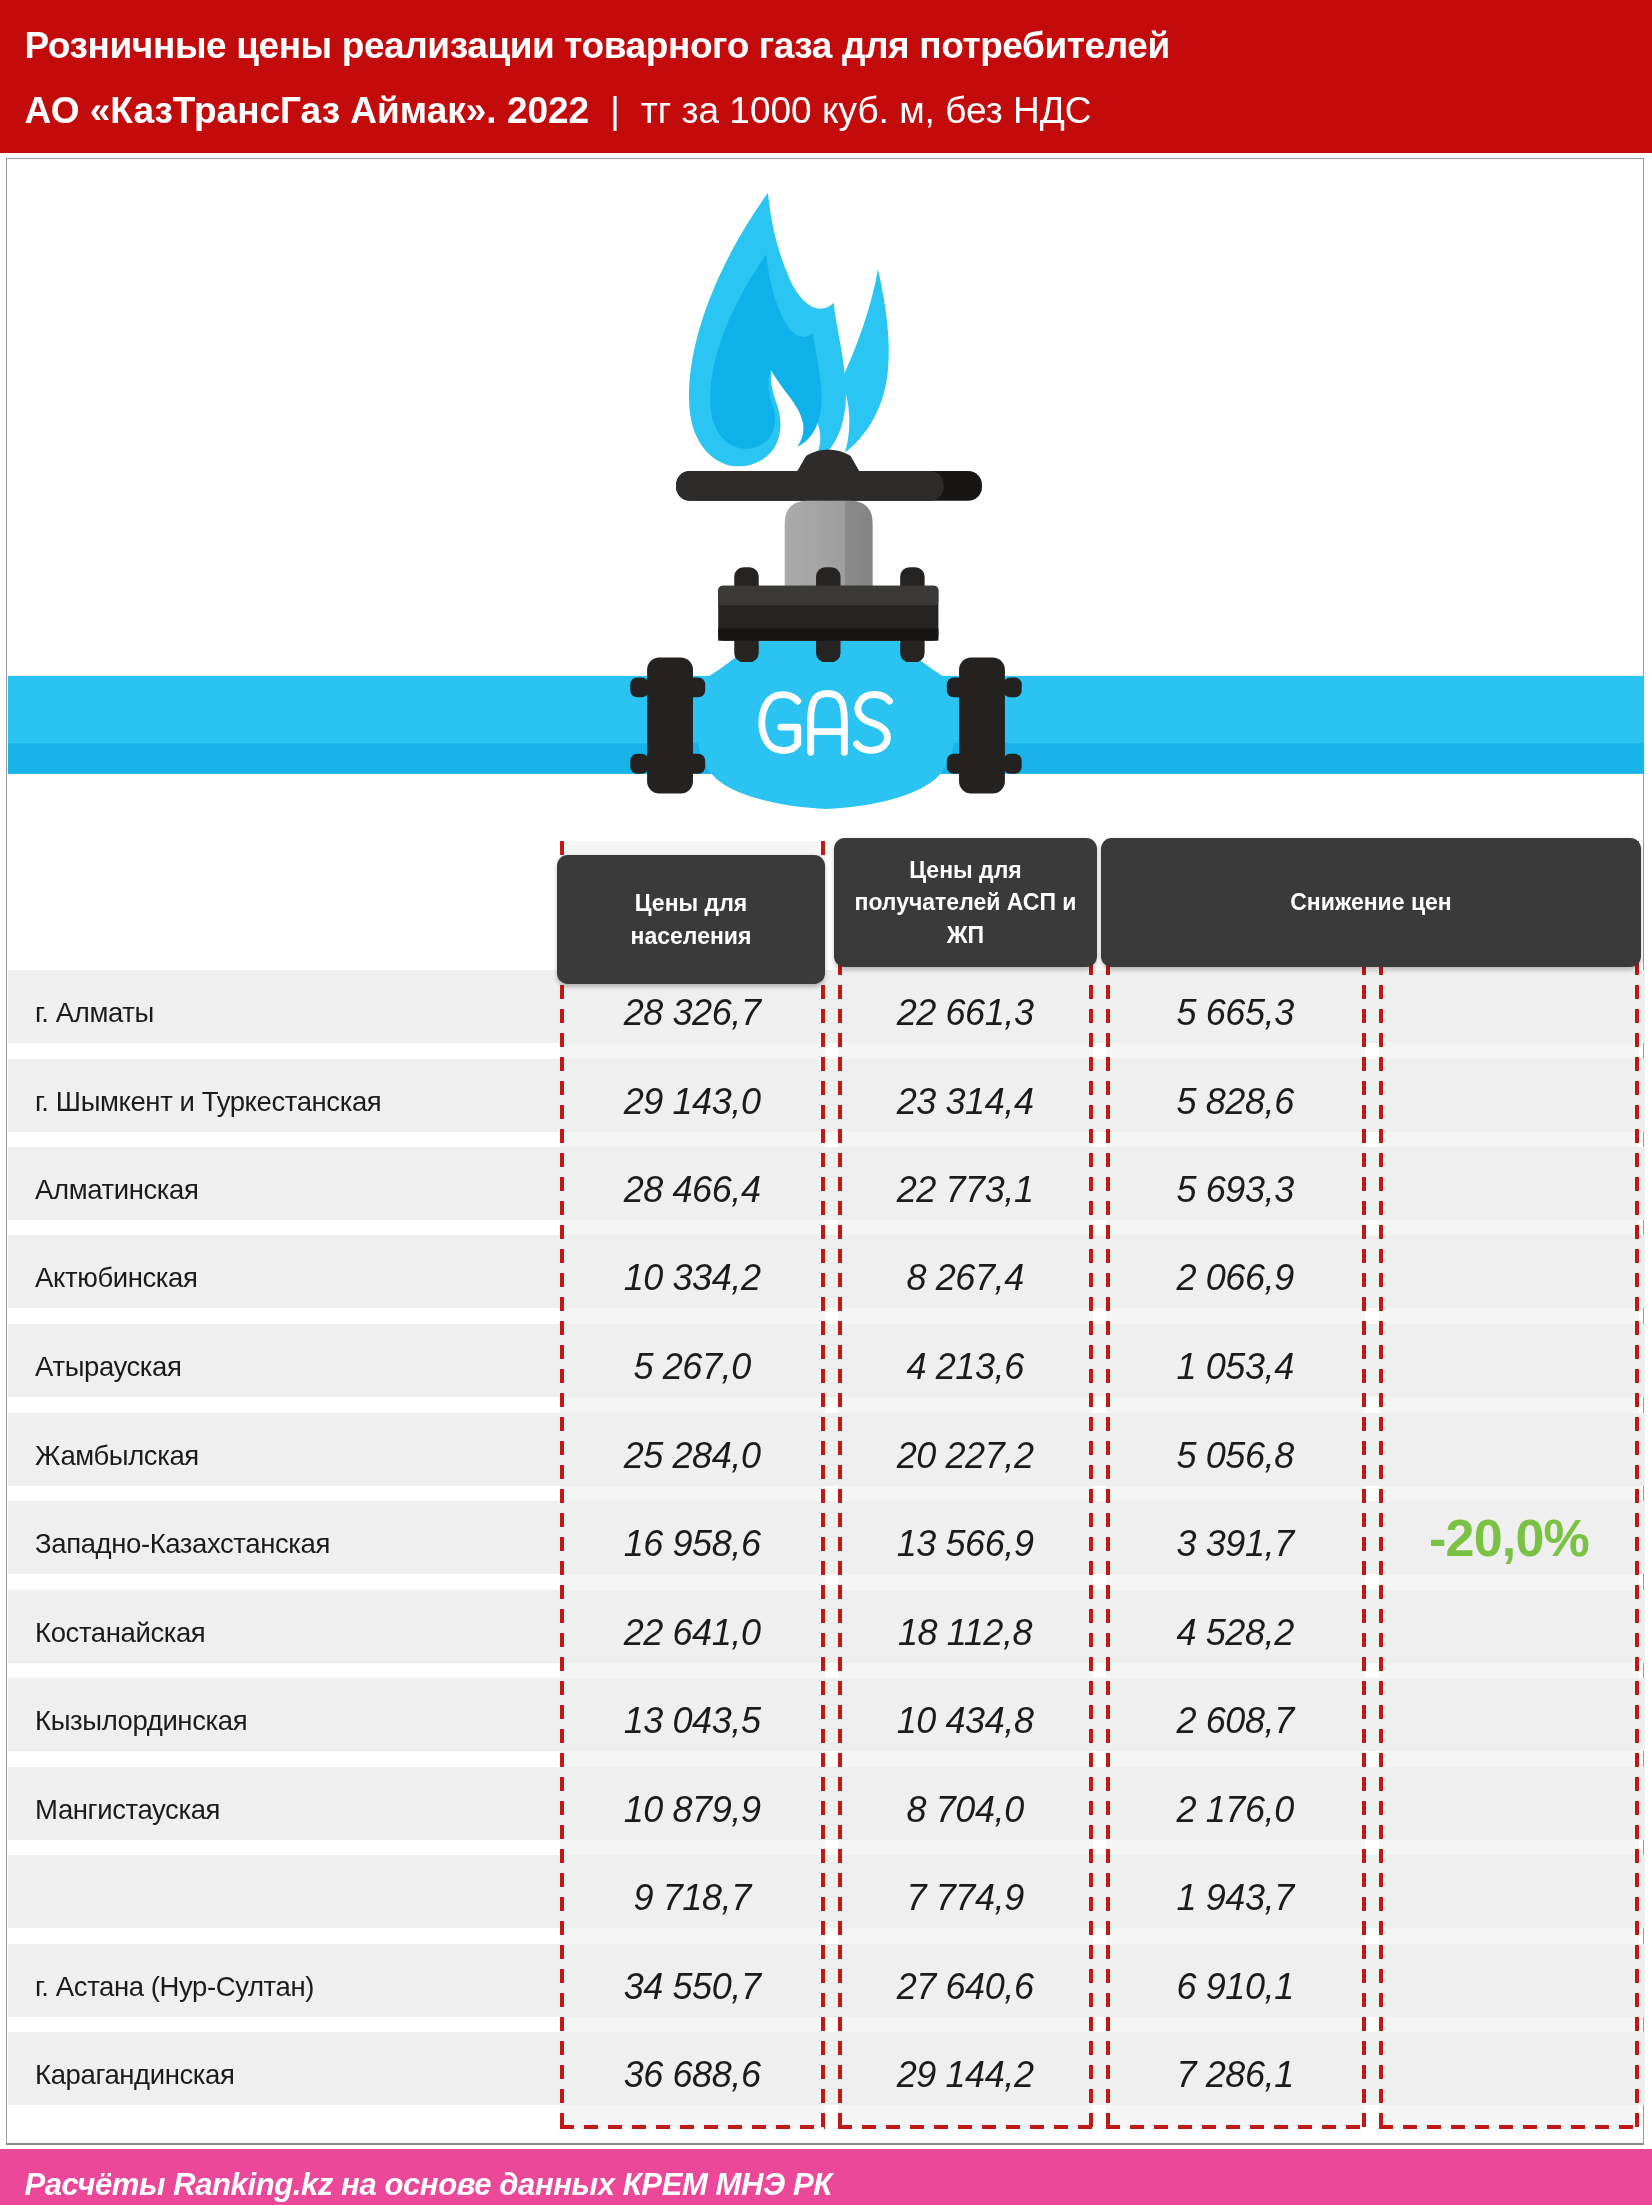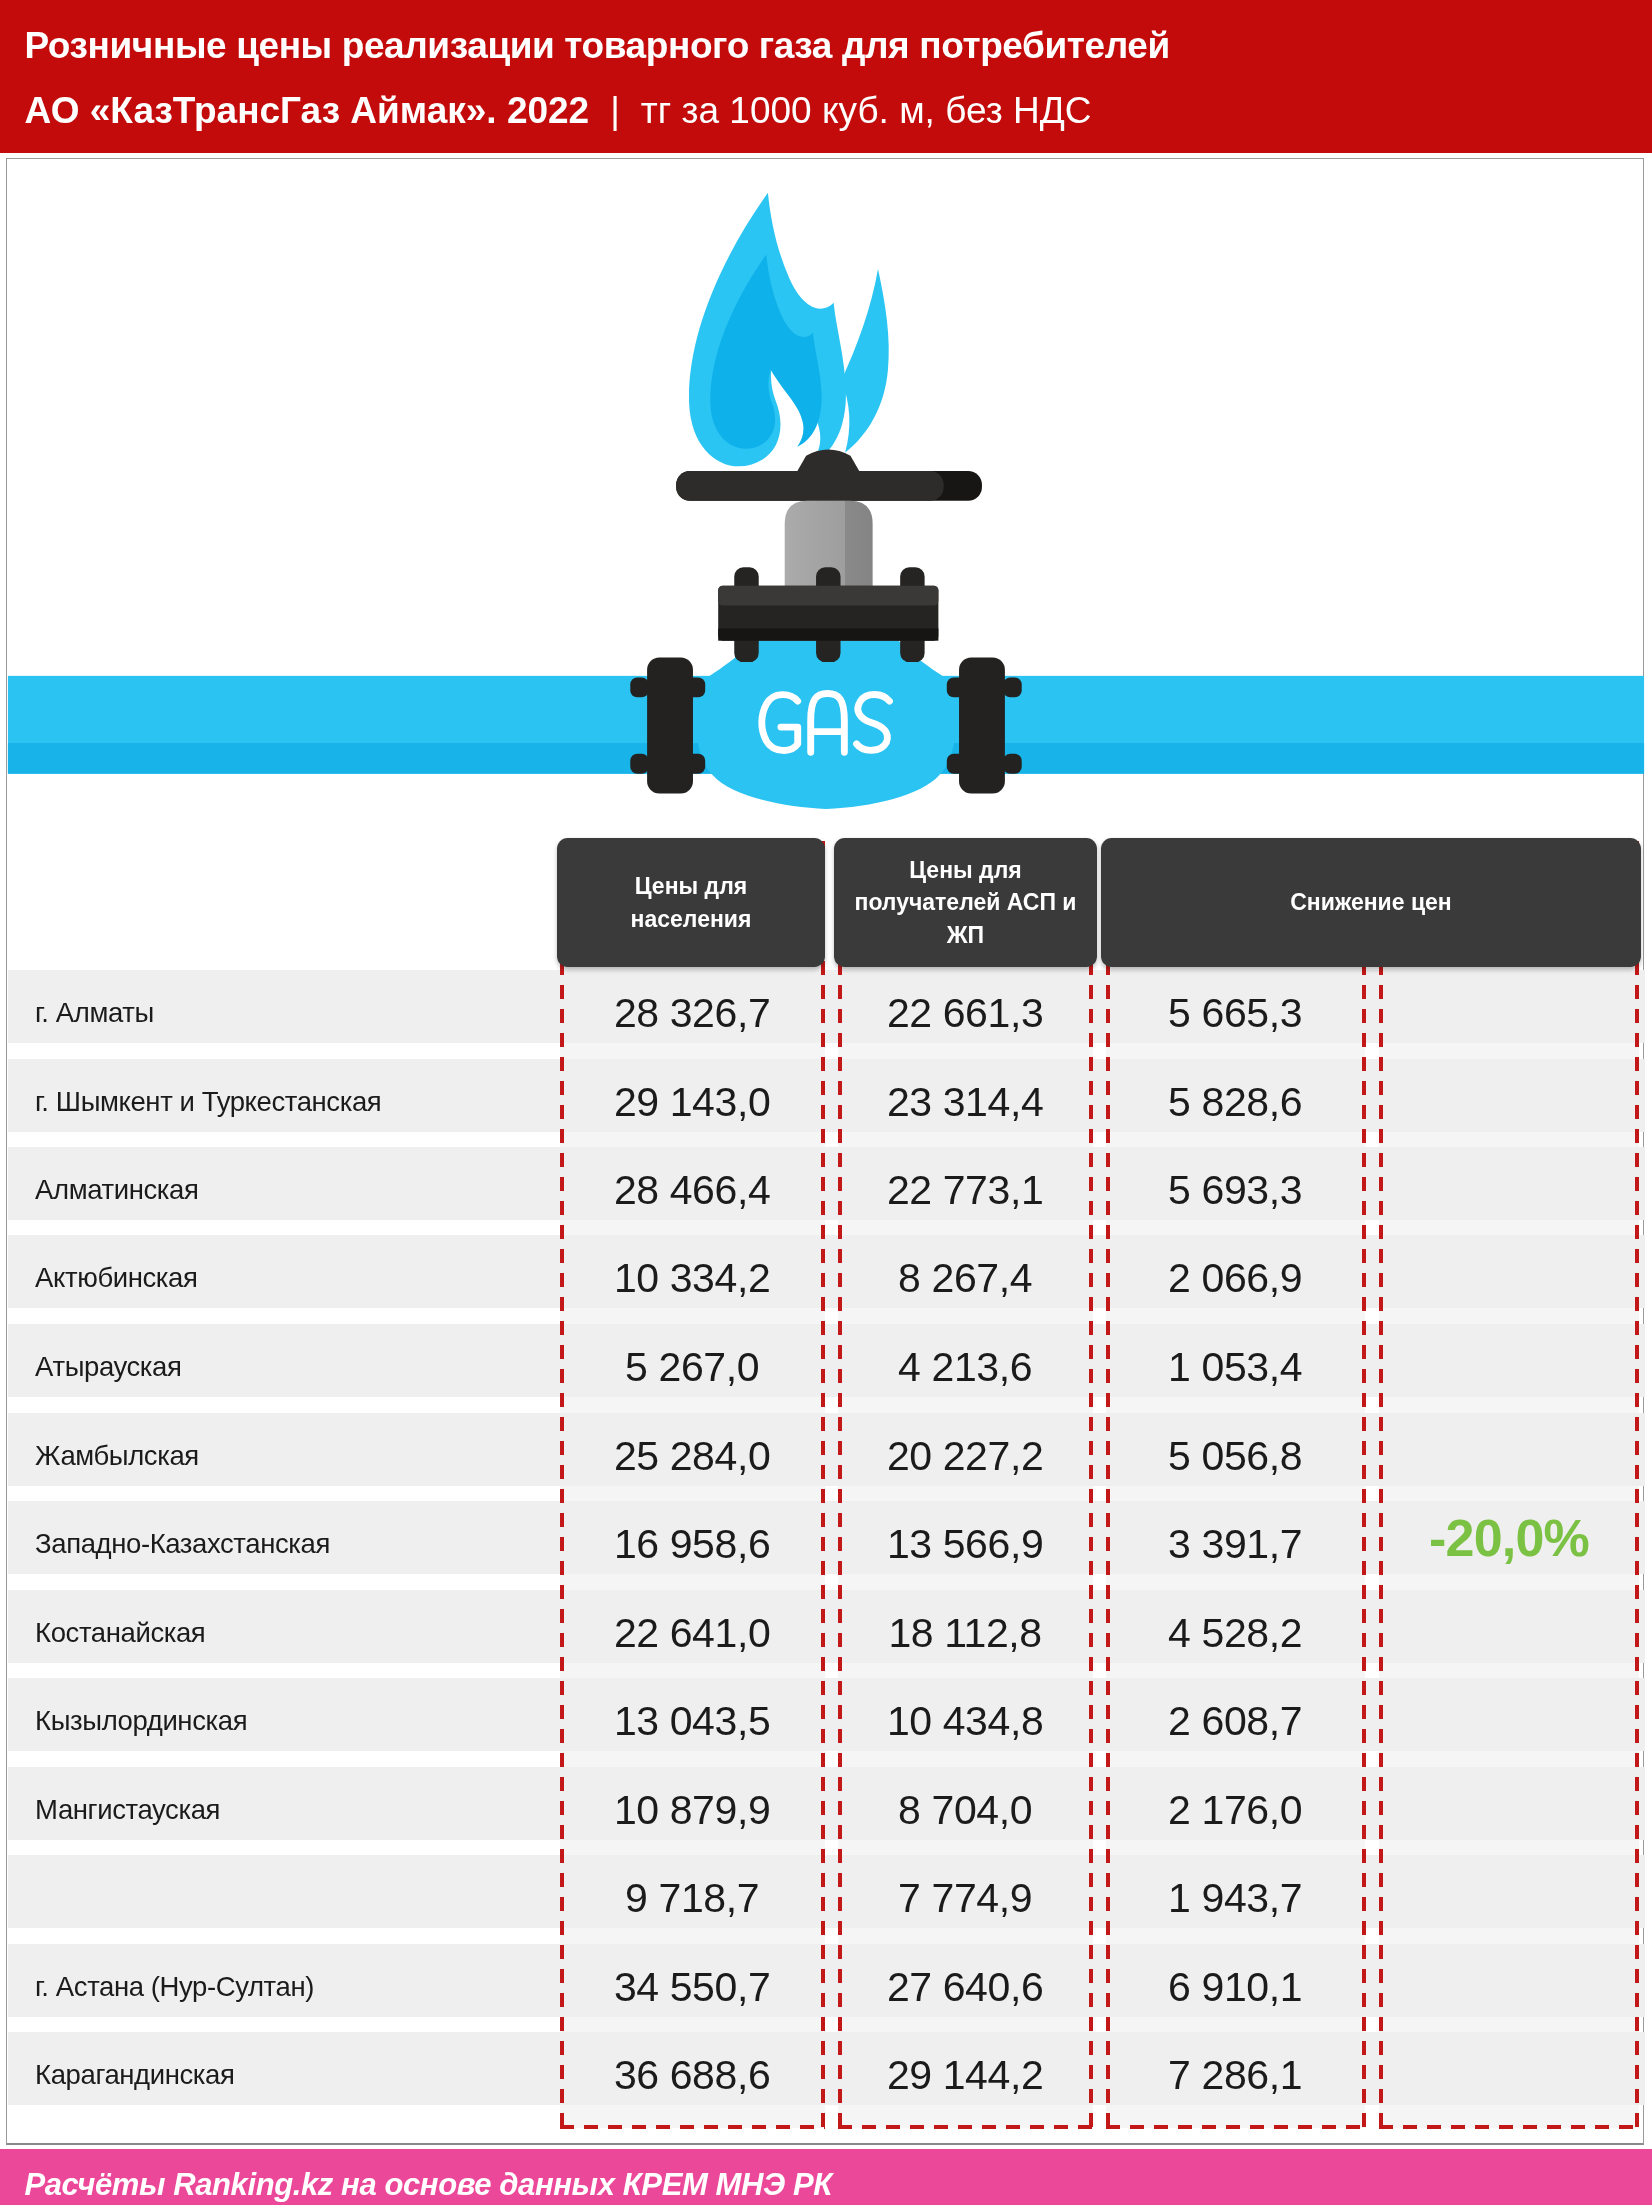--- a/index.html
+++ b/index.html
@@ -22,34 +22,34 @@
   
   .colbg{position:absolute;top:841px;height:1287px;background:#F5F5F5;}
   .colbg.c1{left:560px;width:265px;}
   .colbg.c2{left:838px;width:255px;}
   .colbg.c3{left:1106px;width:259px;}
   .colbg.c4{left:1379px;width:260px;}
 
   .row{position:absolute;left:7.6px;width:1637px;height:73px;background:#EFEFEF;}
   .cell{position:absolute;top:0;height:86px;display:flex;align-items:center;color:#1b1b1b;letter-spacing:-0.4px;}
   .cell.region{left:27.5px;width:505px;font-size:27.5px;}
-  .cell.val{justify-content:center;font-size:41px;}
+  .cell.val{justify-content:center;font-size:36px;font-style:italic;}
   .cell.v1{left:552px;width:265px;}
   .cell.v2{left:830px;width:255px;}
   .cell.v3{left:1098px;width:259px;}
 
   .dashv{position:absolute;top:841px;height:1287px;width:3.8px;
          background:repeating-linear-gradient(180deg,#C31818 0 13.8px,transparent 13.8px 24px);}
   .dashh{position:absolute;top:2125px;height:3.8px;
          background:repeating-linear-gradient(90deg,#C31818 0 13.8px,transparent 13.8px 24px);}
 
   .hbox{position:absolute;top:838px;height:129px;background:#3A3A3A;border-radius:10.7px;
         color:#fff;font-size:23px;font-weight:bold;display:flex;align-items:center;justify-content:center;
         text-align:center;line-height:1.4;box-sizing:border-box;padding:0 18.4px;box-shadow:0 2.3px 4.6px rgba(0,0,0,.25);}
-  .hbox.h1{left:557px;width:268px;}
+  .hbox.h1{left:557px;width:268px;margin-top:17px;}
   .hbox.h2{left:834px;width:263px;}
   .hbox.h3{left:1101px;width:540px;}
 
   .pct{position:absolute;left:1379px;top:1501px;width:260px;height:73px;display:flex;align-items:center;justify-content:center;
        color:#7BC143;font-size:52px;font-weight:bold;letter-spacing:-0.8px;}
 
   
   .foot{position:absolute;left:0;top:2149px;width:1652px;height:72px;background:#ec4899;color:#fff;
         display:flex;align-items:center;}
   .foot span{margin-left:24.5px;font-size:31px;font-weight:bold;font-style:italic;letter-spacing:-0.4px;}

